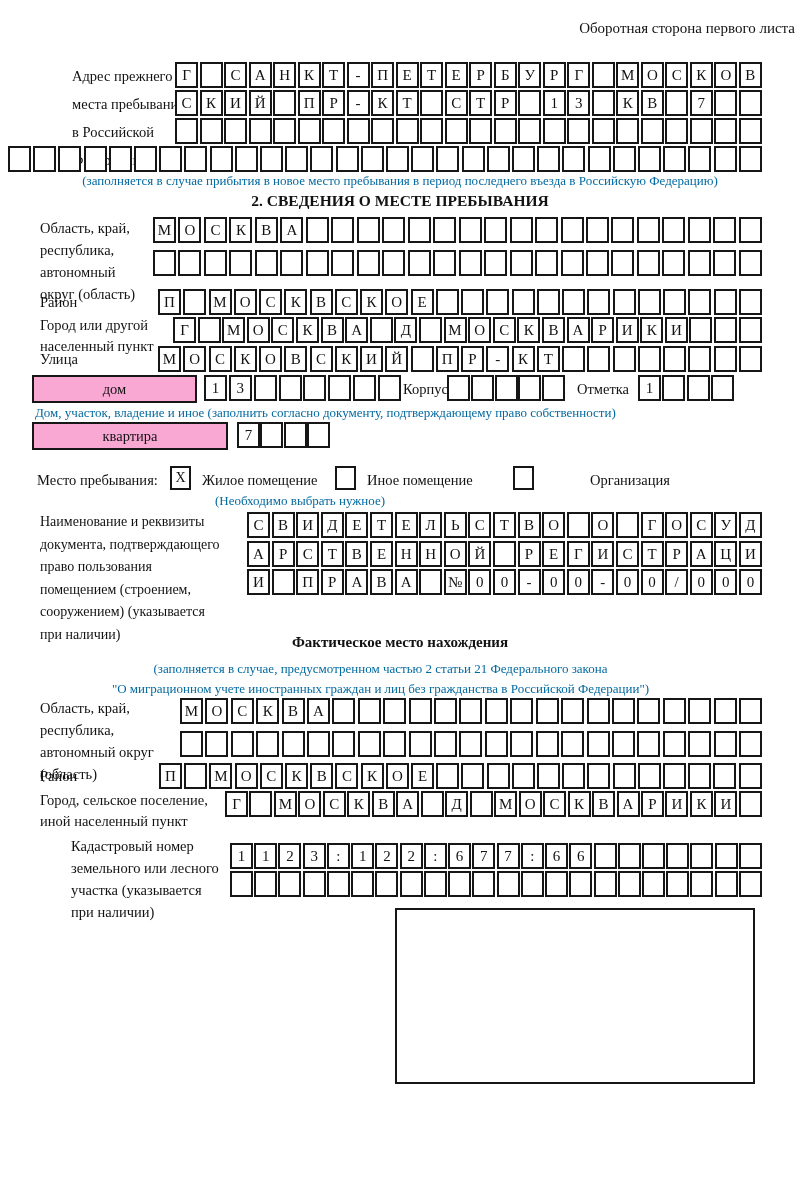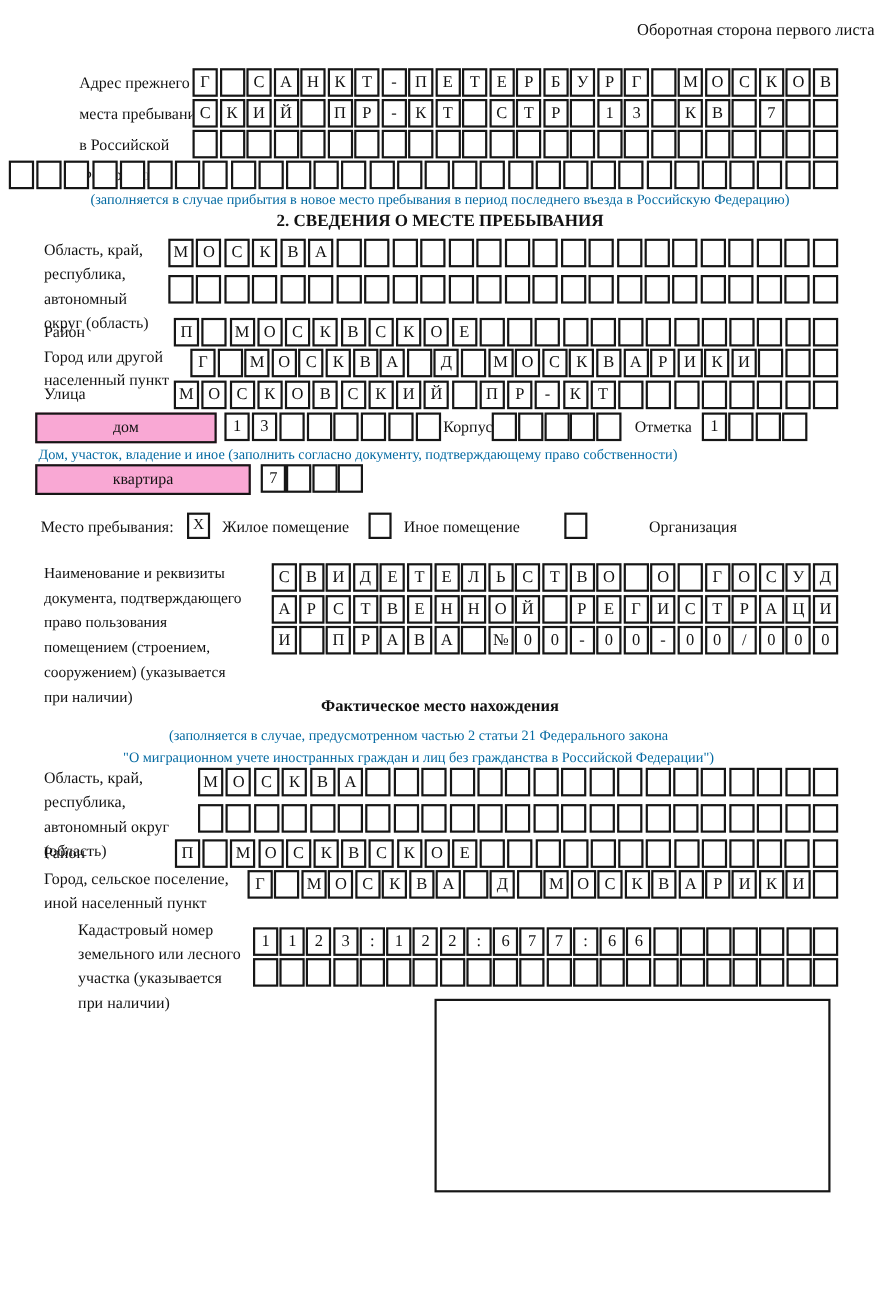--- a/index.html
+++ b/index.html
@@ -322,20 +322,21 @@
       <span class="cell"></span>
     </div>
 
   <div class="lbl" style="left:37px;top:469px;">Место пребывания:</div>
   <div class="chk" style="left:170px;top:466px;">X</div>
   <div class="lbl" style="left:202px;top:469px;">Жилое помещение</div>
   <div class="chk" style="left:335px;top:466px;"></div>
   <div class="lbl" style="left:367px;top:469px;">Иное помещение</div>
   <div class="chk" style="left:513px;top:466px;"></div>
   <div class="lbl" style="left:546px;top:469px;margin-left:44px;">Организация</div>
+  <div class="note center" style="left:120px;top:492px;width:360px;">(Необходимо выбрать нужное)</div>
 
   <div class="lbl" style="left:40px;top:511px;font-size:14px;line-height:22.6px;">Наименование и реквизиты
 документа, подтверждающего
 право пользования
 помещением (строением,
 сооружением) (указывается
 при наличии)</div>
   <div class="cellrow" style="left:247px;top:512px;width:515px;">
       <span class="cell">С</span>
       <span class="cell">В</span>

